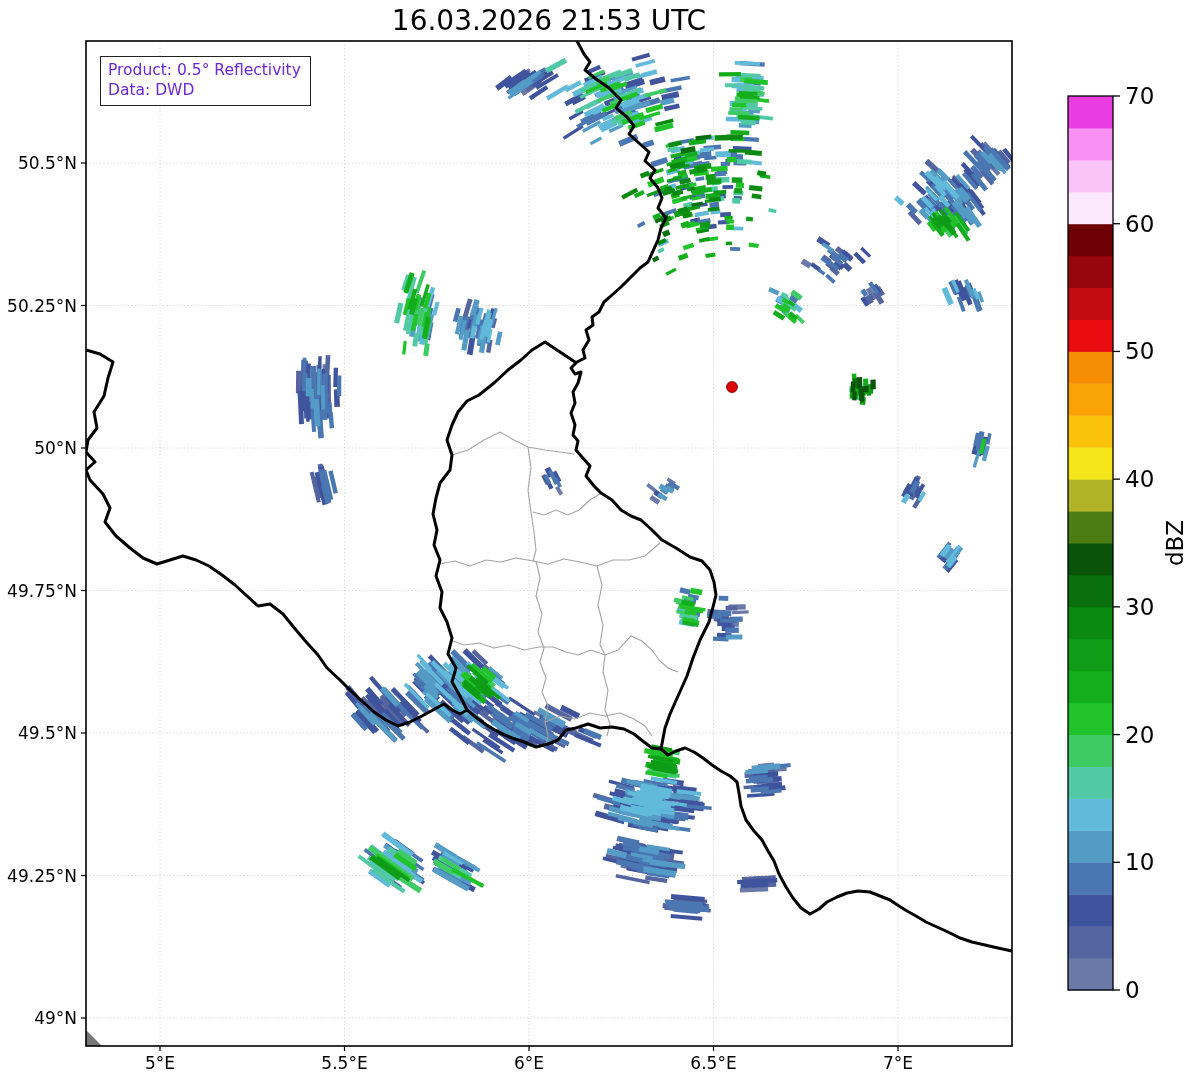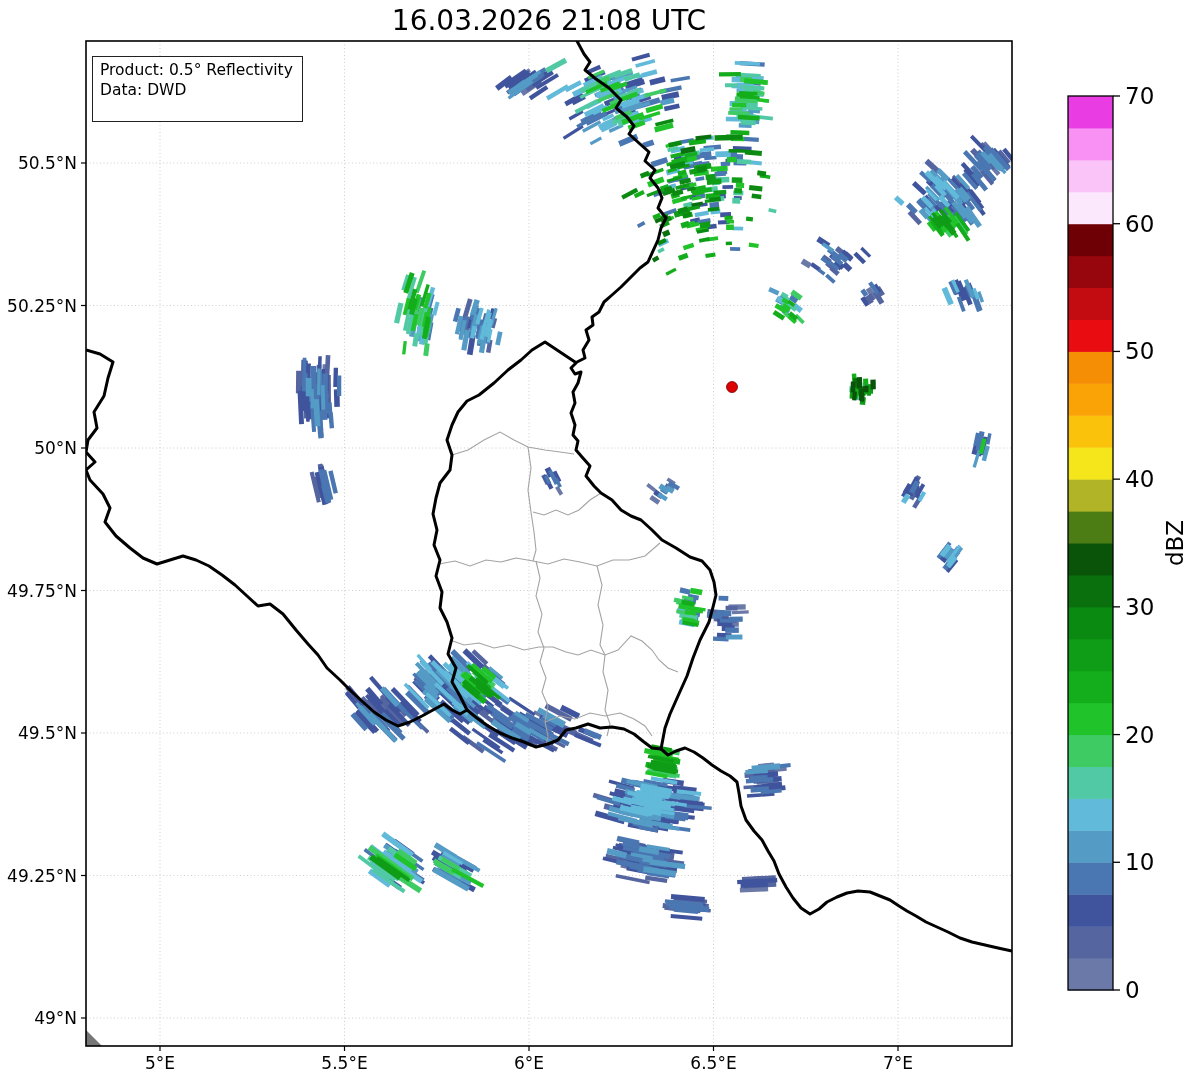--- a/index.html
+++ b/index.html
@@ -1,30 +1,30 @@
 <!DOCTYPE html>
 <html><head>
 <meta charset="utf-8">
 <style>
   html,body{margin:0;padding:0;background:#ffffff;}
   #page{position:relative;width:1202px;height:1081px;background:#fff;overflow:hidden;
         font-family:"DejaVu Sans","Liberation Sans",sans-serif;}
   #title{position:absolute;left:86px;top:4px;width:926px;text-align:center;
          font-size:28px;color:#000;}
-  #anno{position:absolute;left:92px;top:56px;background:#fff;border:1.3px solid #222;
-        padding:3px 9px 20px 7px;font-size:15.5px;line-height:1.32;color:#000000;z-index:5;}
+  #anno{position:absolute;left:100px;top:56px;background:#fff;border:1.3px solid #222;
+        padding:3px 9px 4px 7px;font-size:15.5px;line-height:1.32;color:#6d28d9;z-index:5;}
   #cbar-label{position:absolute;left:1175px;top:543px;font-size:23px;color:#000;
         transform:translate(-50%,-50%) rotate(-90deg);white-space:nowrap;}
   svg{position:absolute;left:0;top:0;}
 </style>
 </head>
 <body>
 
 <div id="page">
-  <div id="title">16.03.2026 21:08 UTC</div>
+  <div id="title">16.03.2026 21:53 UTC</div>
 
   <svg id="plot" width="1202" height="1081" viewBox="0 0 1202 1081">
       <defs>
         <clipPath id="mapclip">
           <rect x="86" y="41" width="926" height="1005"></rect>
         </clipPath>
       </defs>
       <rect x="86" y="41" width="926" height="1005" fill="#ffffff"></rect>
       <g stroke="#c9c9c9" stroke-width="0.9" stroke-dasharray="1 2.5">
         <line x1="160" y1="41" x2="160" y2="1046"></line>

